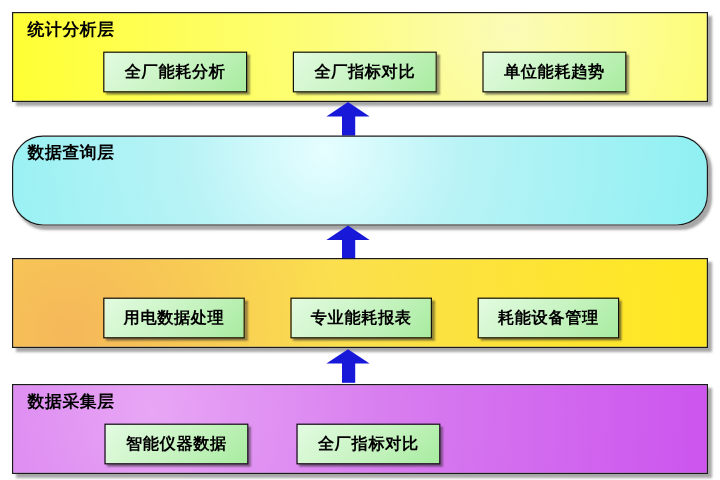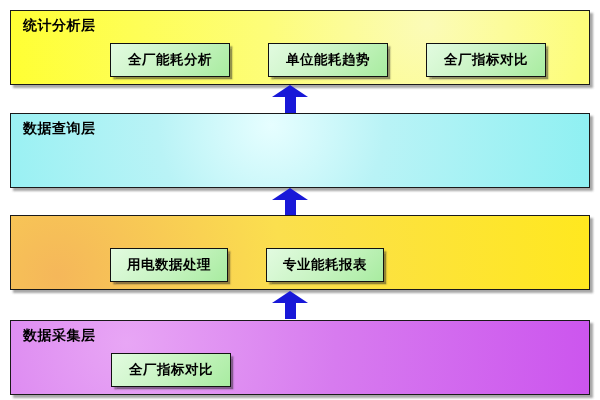--- a/index.html
+++ b/index.html
@@ -34,20 +34,21 @@
 
   .layer-1 {
     top: 10px;
     height: 75px;
     background: radial-gradient(circle at 72% 18%, #fbfbb8 0%, #fdfd7a 38%, #ffff33 100%);
   }
   .layer-2 {
     top: 113px;
     height: 75px;
     background: radial-gradient(circle at 45% 15%, #e6feff 0%, #b9f3f6 35%, #8ef0f2 100%);
+    border-radius: 26px;
   }
   .layer-3 {
     top: 215px;
     height: 75px;
     background: radial-gradient(circle at 8% 82%, #f5b75a 0%, #fbdf4e 42%, #ffe81f 100%);
   }
   .layer-4 {
     top: 320px;
     height: 75px;
     background: radial-gradient(circle at 20% 30%, #e8a6f5 0%, #d77bef 45%, #cc55ee 100%);
@@ -71,21 +72,21 @@
     position: absolute;
     left: 0;
     top: 28px;
     width: 580px;
     height: 42px;
     display: flex;
     align-items: center;
     justify-content: center;
   }
   .nodes.pad-left {
-    padding-left: 80px;
+    padding-left: 56px;
     box-sizing: border-box;
     justify-content: flex-start;
   }
 
   .node {
     background: linear-gradient(135deg, #e2fbe0 0%, #c6f3c0 55%, #a8ecA0 100%);
     border: 1.5px solid #111111;
     box-shadow: 2.5px 2.5px 1.5px rgba(40,40,40,0.5);
     height: 34px;
     display: flex;
@@ -137,22 +138,22 @@
 </style>
 </head>
 <body>
 
 <div id="diagram">
 
   <div class="layer layer-1">
     <div class="layer-title">统计分析层</div>
     <div class="nodes pad-left">
       <div class="node">全厂能耗分析</div>
+      <div class="node">全厂指标对比</div>
       <div class="node">单位能耗趋势</div>
-      <div class="node">全厂指标对比</div>
     </div>
   </div>
 
   <div class="arrow arrow-1">
     <div class="head"></div>
     <div class="shaft"></div>
   </div>
 
   <div class="layer layer-2">
     <div class="layer-title">数据查询层</div>
@@ -160,28 +161,30 @@
 
   <div class="arrow arrow-2">
     <div class="head"></div>
     <div class="shaft"></div>
   </div>
 
   <div class="layer layer-3">
     <div class="nodes pad-left">
       <div class="node">用电数据处理</div>
       <div class="node">专业能耗报表</div>
+      <div class="node">耗能设备管理</div>
     </div>
   </div>
 
   <div class="arrow arrow-3">
     <div class="head"></div>
     <div class="shaft"></div>
   </div>
 
   <div class="layer layer-4">
     <div class="layer-title">数据采集层</div>
     <div class="nodes pad-left">
+      <div class="node">智能仪器数据</div>
       <div class="node">全厂指标对比</div>
     </div>
   </div>
 
 </div>
 
 </body></html>

